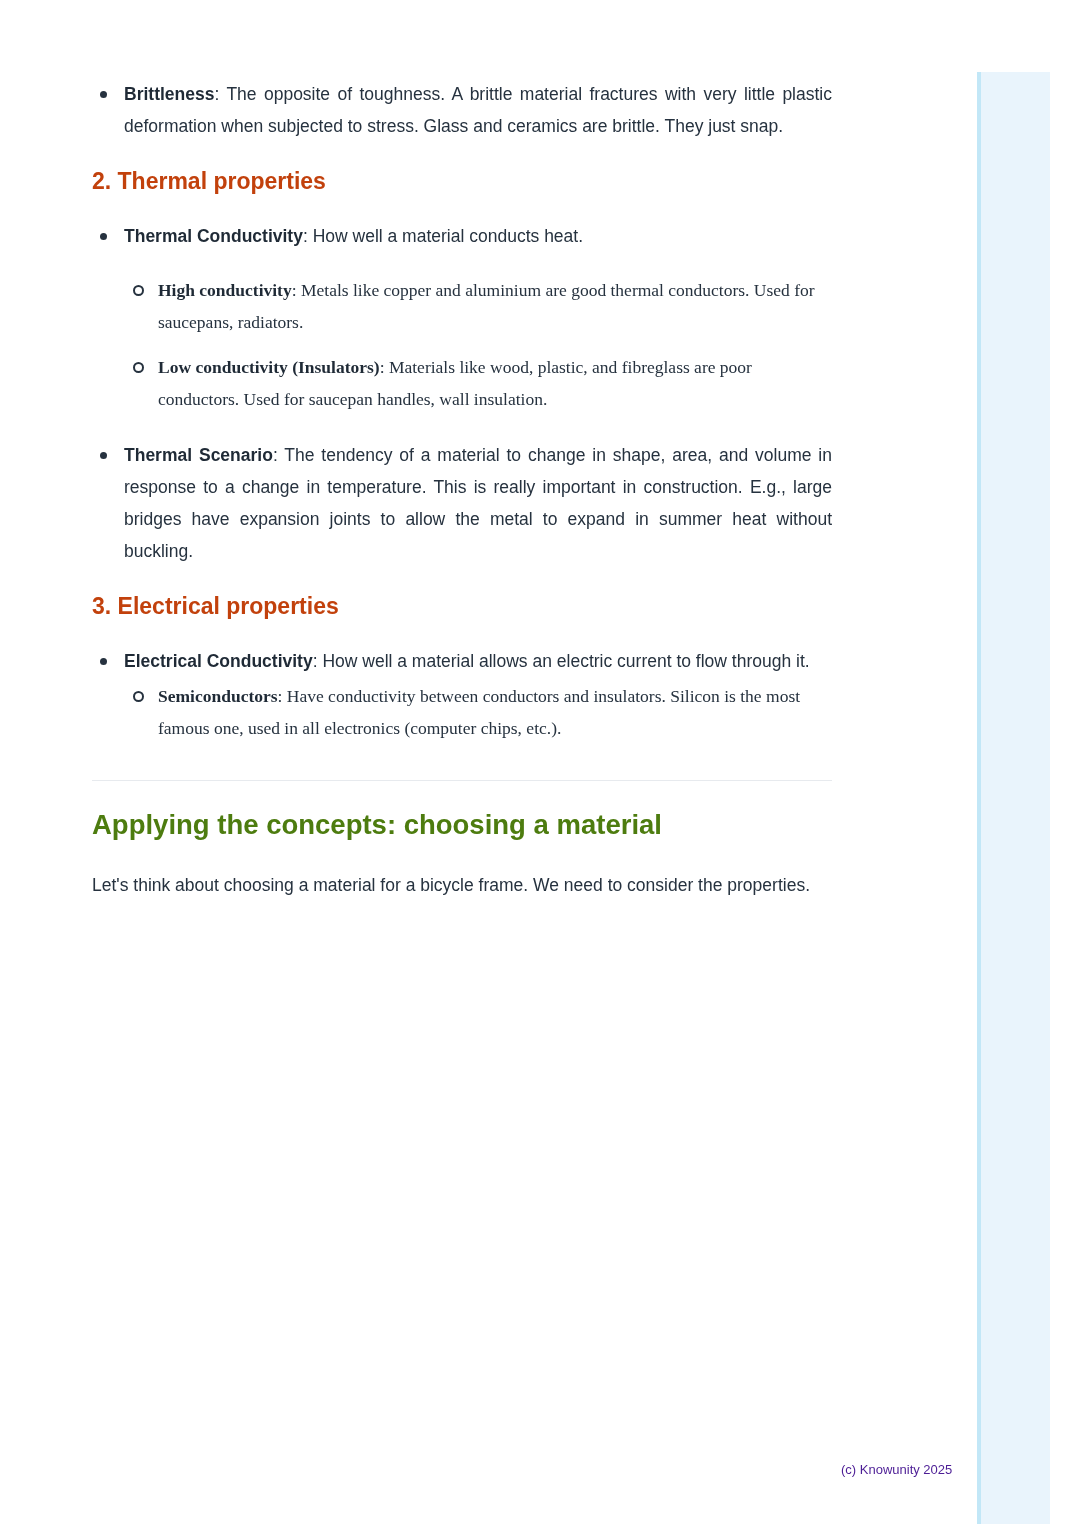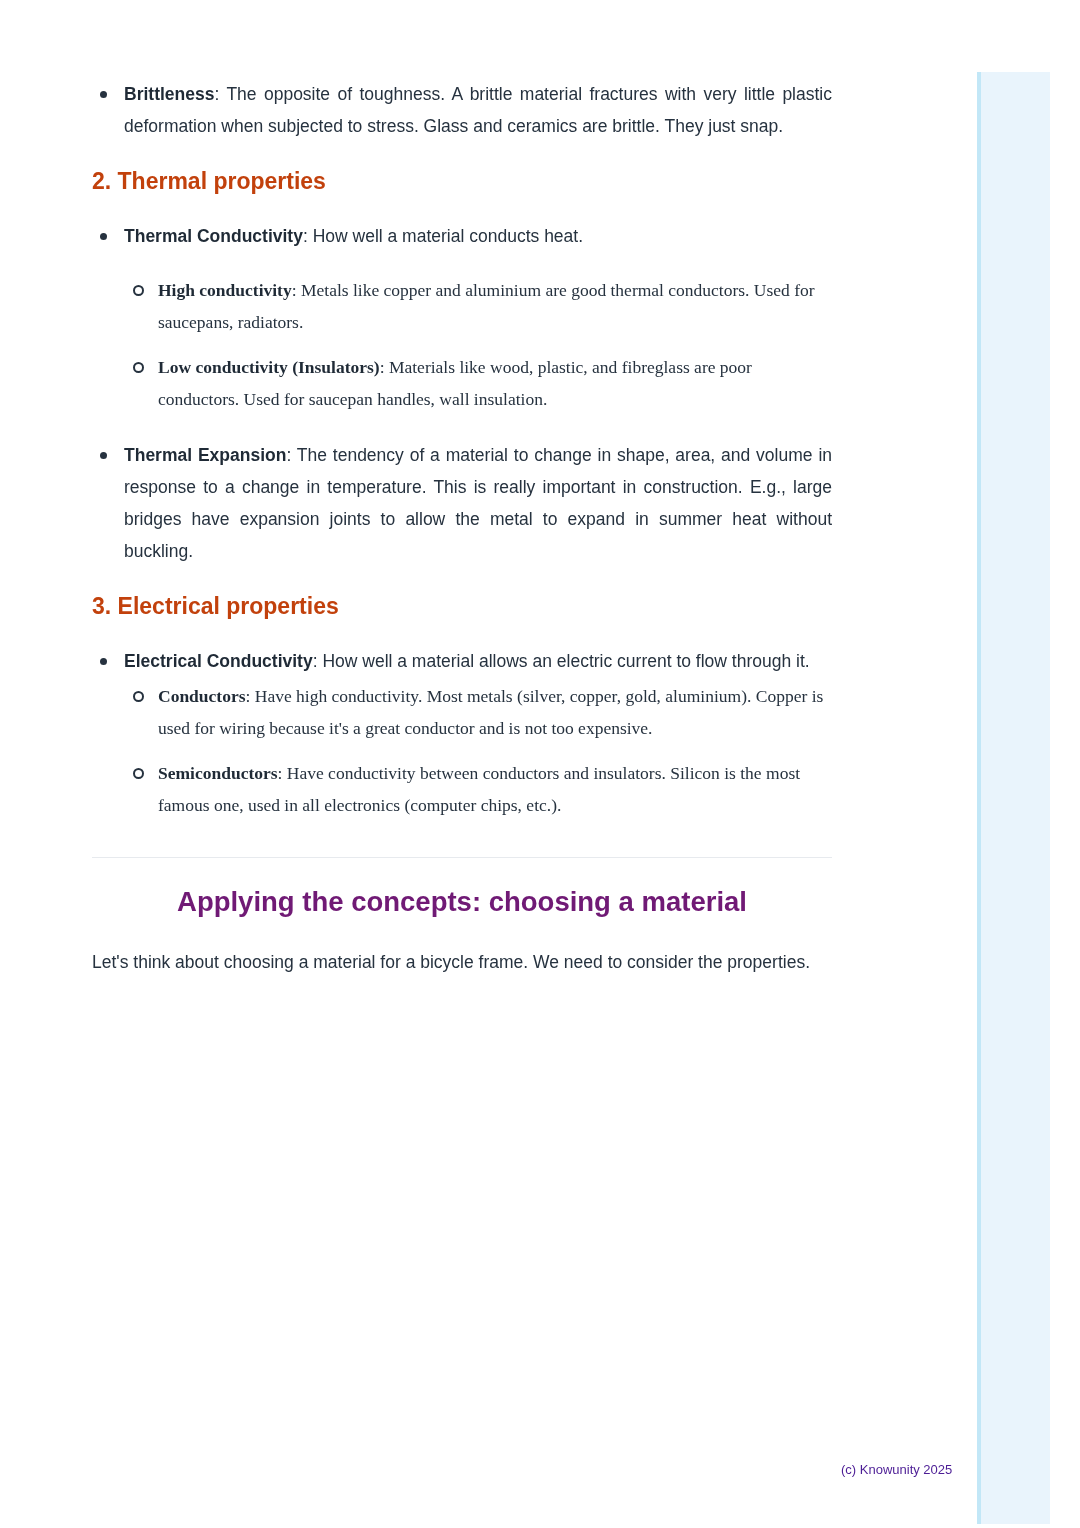--- a/index.html
+++ b/index.html
@@ -35,22 +35,22 @@
   .l2{margin-top:22px;font-family:Liberation Serif, serif;}
   .l2.tight{margin-top:3px;}
   .term{font-weight:700;color:#1f2a36;}
   .para{margin:0 0 28px 0;}
   .justify{text-align:justify;}
   .sec-h{
     font-size:23px;font-weight:700;color:#c2410c;
     margin:20px 0 24px 0;line-height:30px;
   }
   .big-h{
-    font-size:27.5px;font-weight:700;color:#701a75;
-    margin:26px 0 26px 0;line-height:36px;text-align:center;
+    font-size:27.5px;font-weight:700;color:#4d7c0f;
+    margin:26px 0 26px 0;line-height:36px;
   }
   .divider{
     border:none;border-top:1px solid #e7eaee;
     margin:36px 0 0 0;width:740px;
   }
   .side-bar{
     position:absolute;
     left:977px;top:48px;
     width:69px;height:1452px;
     background:#e9f4fc;
@@ -90,34 +90,31 @@
         <ul class="blist l2">
           <li class="subbullet">
             <b class="term">High conductivity</b><span>: Metals like copper and aluminium are good thermal conductors. Used for saucepans, radiators.</span>
           </li>
           <li class="subbullet">
             <b class="term">Low conductivity (Insulators)</b><span>: Materials like wood, plastic, and fibreglass are poor conductors. Used for saucepan handles, wall insulation.</span>
           </li>
         </ul>
       </li>
       <li class="bullet justify">
-        <b class="term">Thermal Expansion</b><span>: The tendency of a material to change in shape, area, and volume in response to a change in temperature. This is really important in construction. E.g., large bridges have expansion joints to allow the metal to expand in summer heat without buckling.</span>
+        <b class="term">Thermal Scenario</b><span>: The tendency of a material to change in shape, area, and volume in response to a change in temperature. This is really important in construction. E.g., large bridges have expansion joints to allow the metal to expand in summer heat without buckling.</span>
       </li>
     </ul>
 
     <h2 class="sec-h">3. Electrical properties</h2>
 
 
     <ul class="blist">
       <li class="bullet">
         <b class="term">Electrical Conductivity</b><span>: How well a material allows an electric current to flow through it.</span>
         <ul class="blist l2 tight">
-          <li class="subbullet">
-            <b class="term">Conductors</b><span>: Have high conductivity. Most metals (silver, copper, gold, aluminium). Copper is used for wiring because it's a great conductor and is not too expensive.</span>
-          </li>
           <li class="subbullet">
             <b class="term">Semiconductors</b><span>: Have conductivity between conductors and insulators. Silicon is the most famous one, used in all electronics (computer chips, etc.).</span>
           </li>
         </ul>
       </li>
     </ul>
 
     <hr class="divider">
 
     <h1 class="big-h">Applying the concepts: choosing a material</h1>

